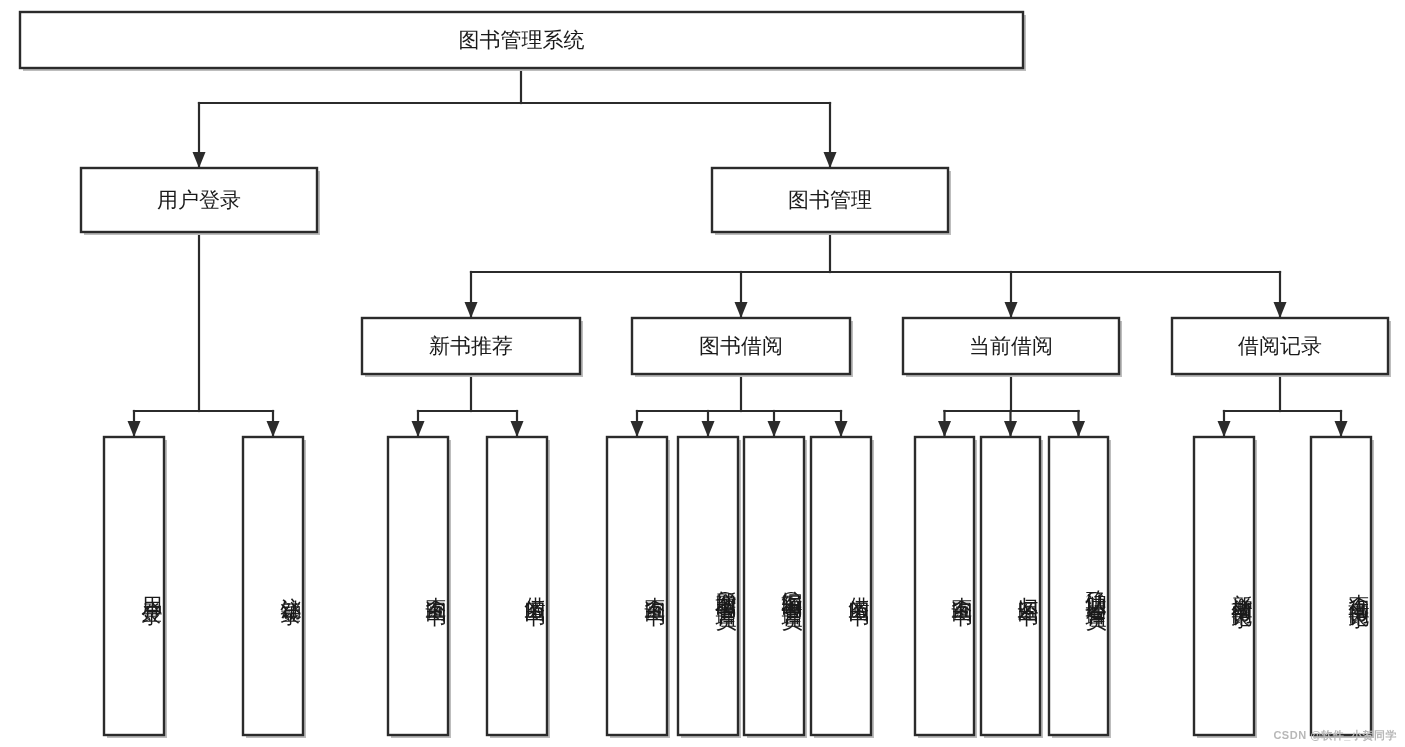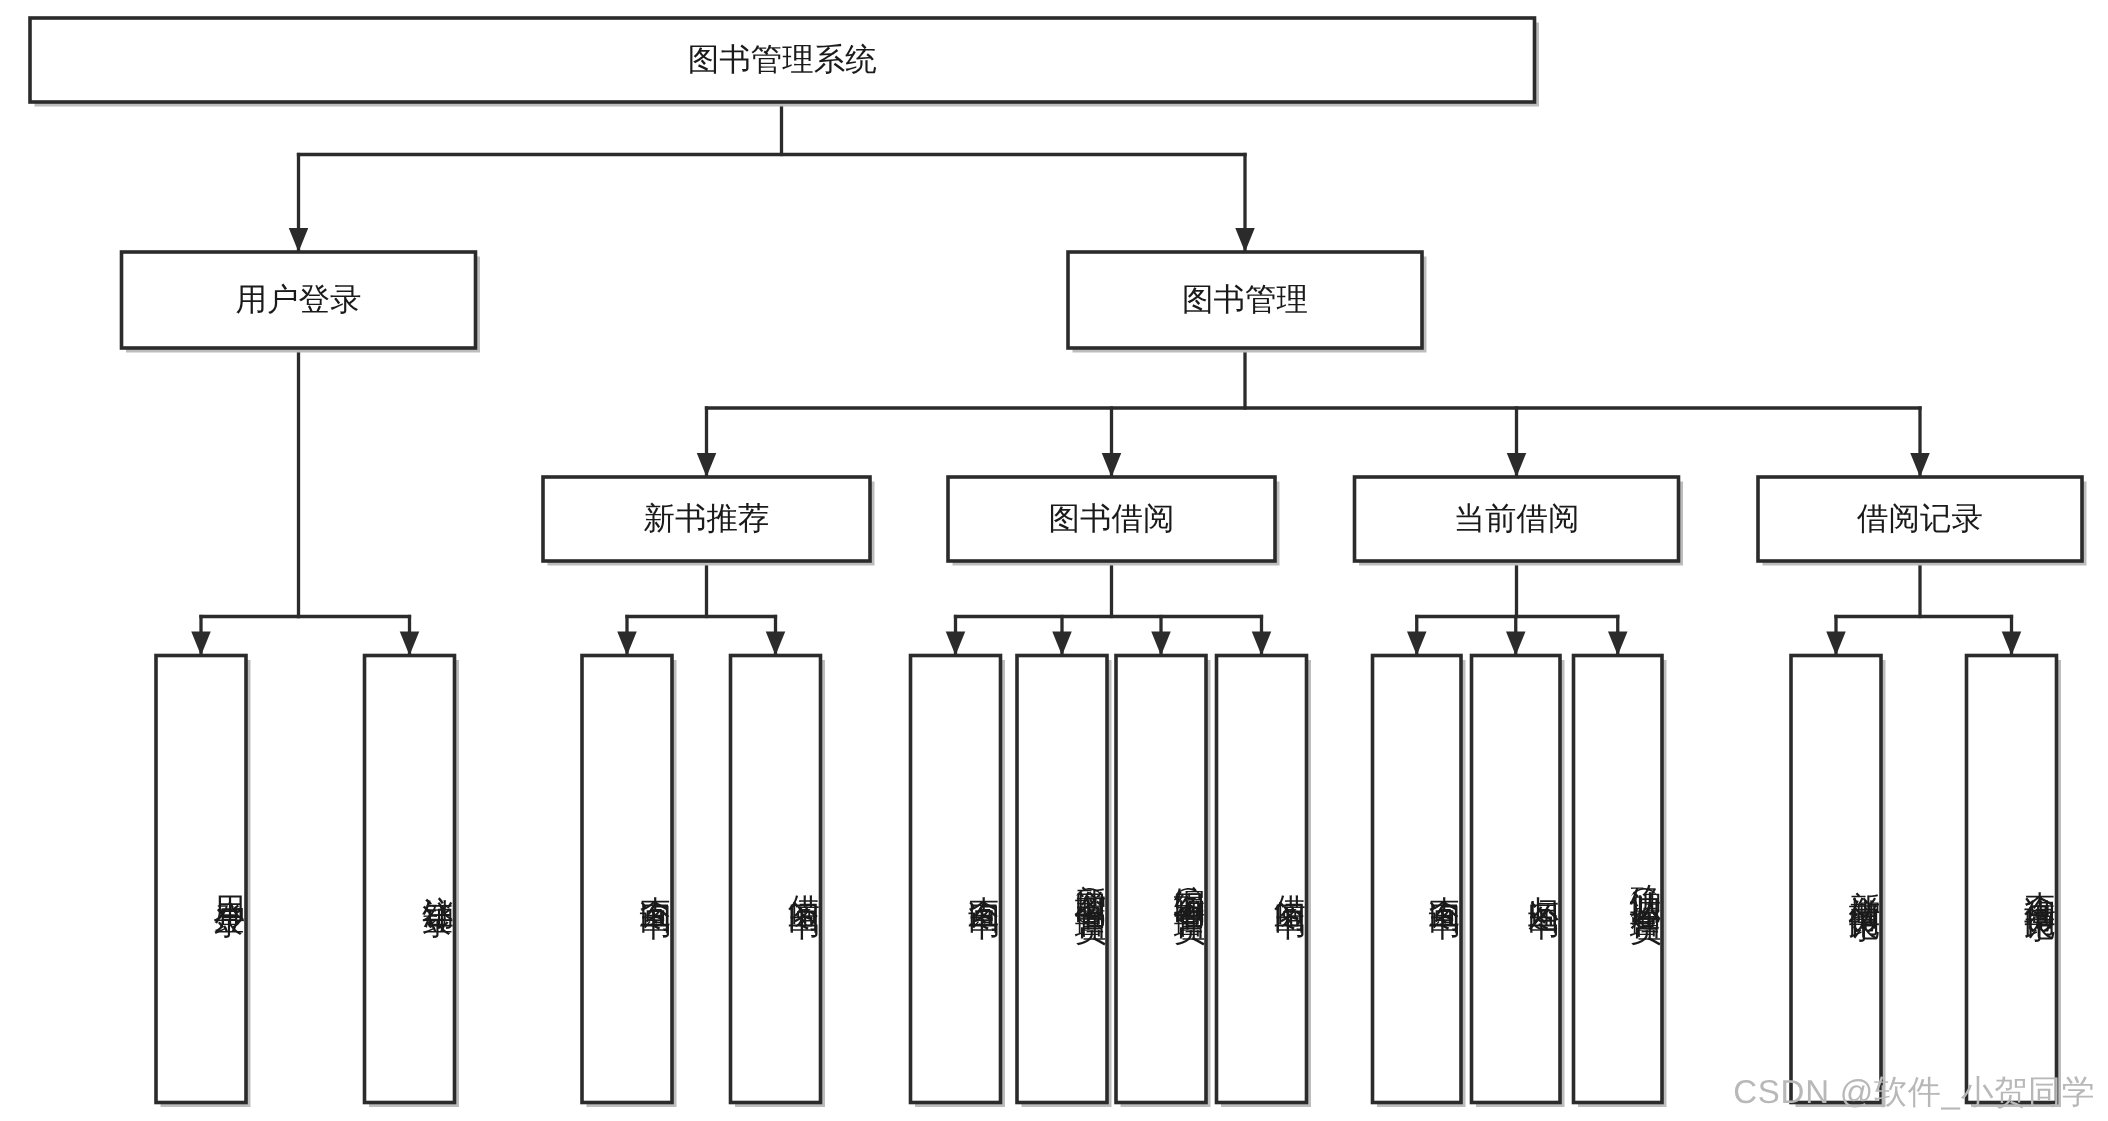--- a/index.html
+++ b/index.html
@@ -65,24 +65,25 @@
     align-items: flex-start;
     justify-content: center;
     white-space: nowrap;
     user-select: none;
   }
   .watermark {
     position: absolute;
     right: 8px;
     bottom: 4px;
     font-family: "Liberation Sans", "DejaVu Sans", sans-serif;
-    font-size: 22px;
+    font-size: 11px;
     color: #b8b8b8;
     letter-spacing: 0.5px;
     white-space: nowrap;
+    font-weight: bold;
   }
 </style>
 </head>
 <body>
 
 <div id="diagram-root">
 
   <svg id="flow-svg" viewBox="0 0 1405 747">
     <defs></defs>
 

